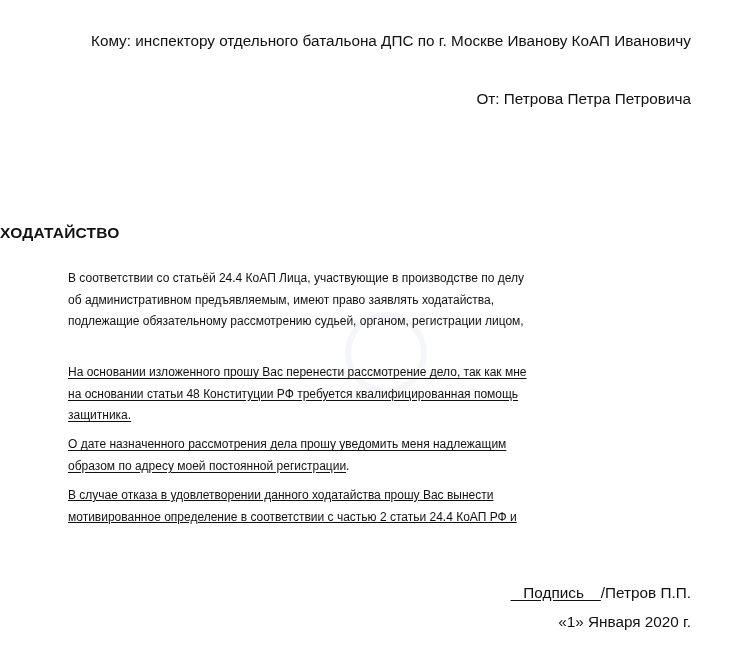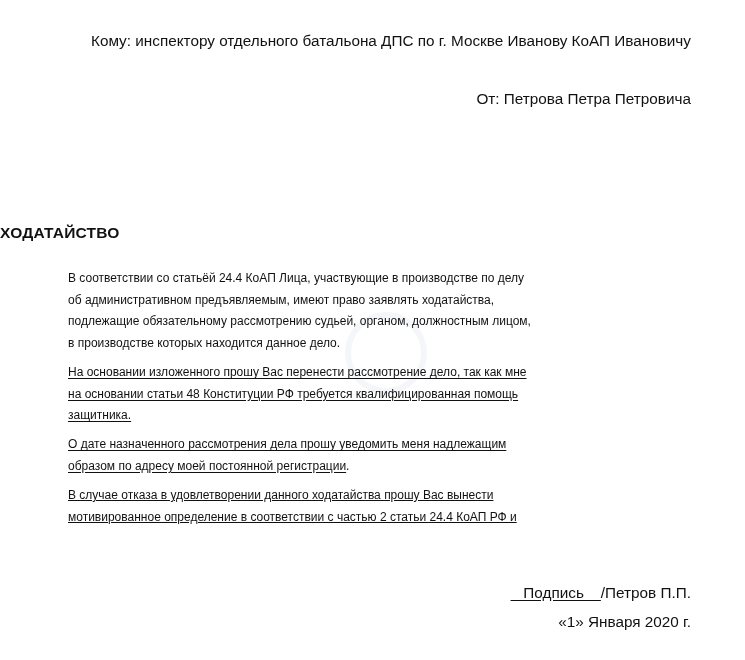--- a/index.html
+++ b/index.html
@@ -92,22 +92,21 @@
 <div class="watermark"></div>
 
 <div class="right-line" id="to-line">Кому: инспектору отдельного батальона ДПС по г. Москве Иванову КоАП Ивановичу</div>
 <div class="right-line" id="from-line">От: Петрова Петра Петровича</div>
 
 <div class="title">ХОДАТАЙСТВО</div>
 
 <div class="para" id="para-1">
   <span class="ln">В соответствии со статьёй 24.4 КоАП Лица, участвующие в производстве по делу</span>
   <span class="ln">об административном предъявляемым, имеют право заявлять ходатайства,</span>
-  <span class="ln">подлежащие обязательному рассмотрению судьей, органом, должностным лицом,</span>
-  <span class="ln">в производстве которых находится данное дело.</span>
+  <span class="ln">подлежащие обязательному рассмотрению судьей, органом, регистрации лицом,</span>
 </div>
 
 <div class="para" id="para-2">
   <span class="ln"><span class="u">На основании изложенного прошу Вас перенести рассмотрение дело, так как мне</span></span>
   <span class="ln"><span class="u">на основании статьи 48 Конституции РФ требуется квалифицированная помощь</span></span>
   <span class="ln"><span class="u">защитника.</span></span>
 </div>
 
 <div class="para" id="para-3">
   <span class="ln"><span class="u">О дате назначенного рассмотрения дела прошу уведомить меня надлежащим</span></span>

